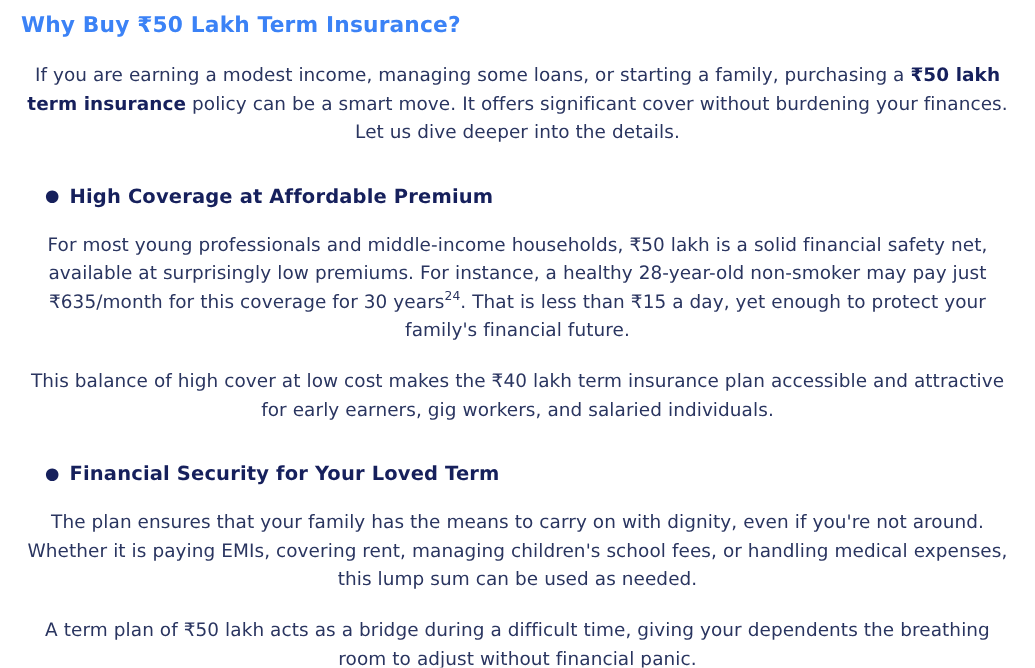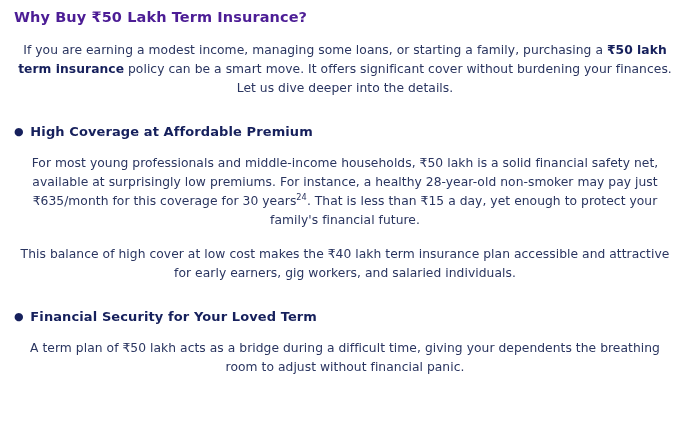--- a/index.html
+++ b/index.html
@@ -18,30 +18,30 @@
     box-sizing: border-box;
     width: 690px;
     height: 445px;
     padding: 8px 14px 0 14px;
     background: #ffffff;
   }
   h2.article-title {
     font-size: 14.5px;
     line-height: 1.3;
     font-weight: bold;
-    color: #4c1d95;
+    color: #3b82f6;
     margin: 0 0 14px 0;
     letter-spacing: 0.1px;
   }
   h3.section-heading {
     font-size: 13px;
     line-height: 1.3;
     font-weight: bold;
     color: #16205c;
-    margin: 0 0 13px 0;
+    margin: 0 0 13px 16px;
     letter-spacing: 0.1px;
   }
   p.para {
     font-size: 12.3px;
     line-height: 1.55;
     color: #2a3560;
     margin: 0 0 15px 0;
     letter-spacing: 0.05px;
     text-align: center;
   }
@@ -81,16 +81,17 @@
   <h3 class="section-heading"><span class="bullet-dot">●</span> <span>High Coverage at Affordable Premium</span></h3>
 
   <p class="para"><span>For most young professionals and middle-income households, ₹50 lakh is a solid financial safety net, available at surprisingly low premiums. For instance, a healthy 28-year-old non-smoker may pay just ₹635/month for this coverage for 30 years</span><sup class="footnote">24</sup><span>. That is less than ₹15 a day, yet enough to protect your family's financial future.</span></p>
 
   <p class="para">This balance of high cover at low cost makes the ₹40 lakh term insurance plan accessible and attractive for early earners, gig workers, and salaried individuals.</p>
 
   <div class="block-gap-lg"></div>
 
   <h3 class="section-heading"><span class="bullet-dot">●</span> <span>Financial Security for Your Loved Term</span></h3>
 
+  <p class="para">The plan ensures that your family has the means to carry on with dignity, even if you're not around. Whether it is paying EMIs, covering rent, managing children's school fees, or handling medical expenses, this lump sum can be used as needed.</p>
 
   <p class="para">A term plan of ₹50 lakh acts as a bridge during a difficult time, giving your dependents the breathing room to adjust without financial panic.</p>
 
 </div>
 
 </body></html>

